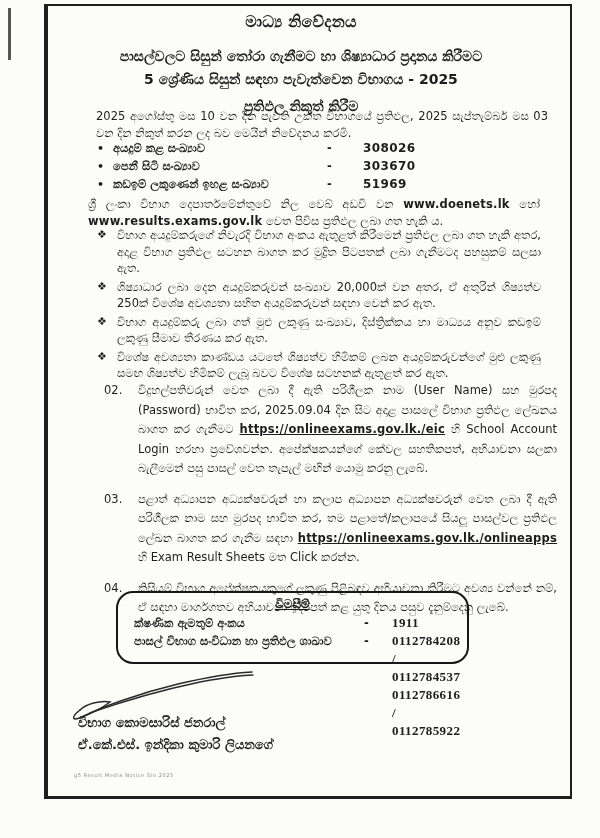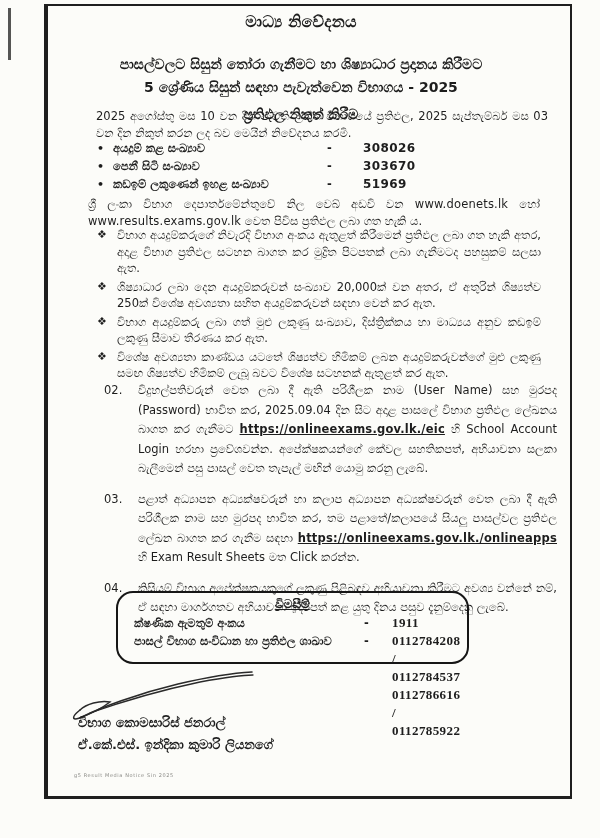--- a/index.html
+++ b/index.html
@@ -10,35 +10,35 @@
     font-family:"DejaVu Sans",sans-serif;
   }
   .frame{
     position:absolute;left:44px;top:4px;width:522px;height:790px;
     border:2px solid #1f1f1f;border-left-width:4px;border-bottom-width:3px;
     background:transparent;
   }
   .scan-mark{position:absolute;left:8px;top:8px;width:3px;height:52px;background:#2a2a2a;opacity:.8;}
 
   .title-block{position:absolute;top:12px;left:50px;width:502px;text-align:center;font-weight:bold;}
-  .t1{font-size:16px;margin-bottom:25px;letter-spacing:.3px;}
+  .t1{font-size:16px;margin-bottom:17px;letter-spacing:.3px;}
   .t2{font-size:14px;margin-bottom:6px;}
   .t3{font-size:14px;margin-bottom:10px;}
   .t4{font-size:14px;}
 
   .para{font-size:11.5px;line-height:16.5px;text-align:justify;}
   .intro{position:absolute;top:108px;left:96px;width:452px;}
 
   .stats{position:absolute;top:141px;left:97px;width:400px;}
   .stat-row{display:grid;grid-template-columns:16px 214px 36px 1fr;align-items:baseline;height:18px;font-size:11.5px;font-weight:bold;}
   .stat-bullet{font-size:11px;}
   .stat-value{font-size:12px;letter-spacing:.4px;}
 
   .websites{position:absolute;top:196px;left:88px;width:452px;}
-  .weburl{font-weight:normal;}
+  .weburl{font-weight:bold;}
 
   .notes{position:absolute;top:227px;left:97px;width:444px;}
   .note{display:flex;gap:6px;font-size:11.5px;line-height:16.5px;margin-bottom:2px;text-align:justify;}
   .diamond{flex:0 0 14px;font-size:11px;}
   .note-text{flex:1;}
 
   .items{position:absolute;top:381px;left:104px;width:453px;}
   .item{display:flex;gap:9px;font-size:11.5px;line-height:19.5px;margin-bottom:11px;}
   .item-no{flex:0 0 25px;}
   .item-body{flex:1;text-align:justify;}

